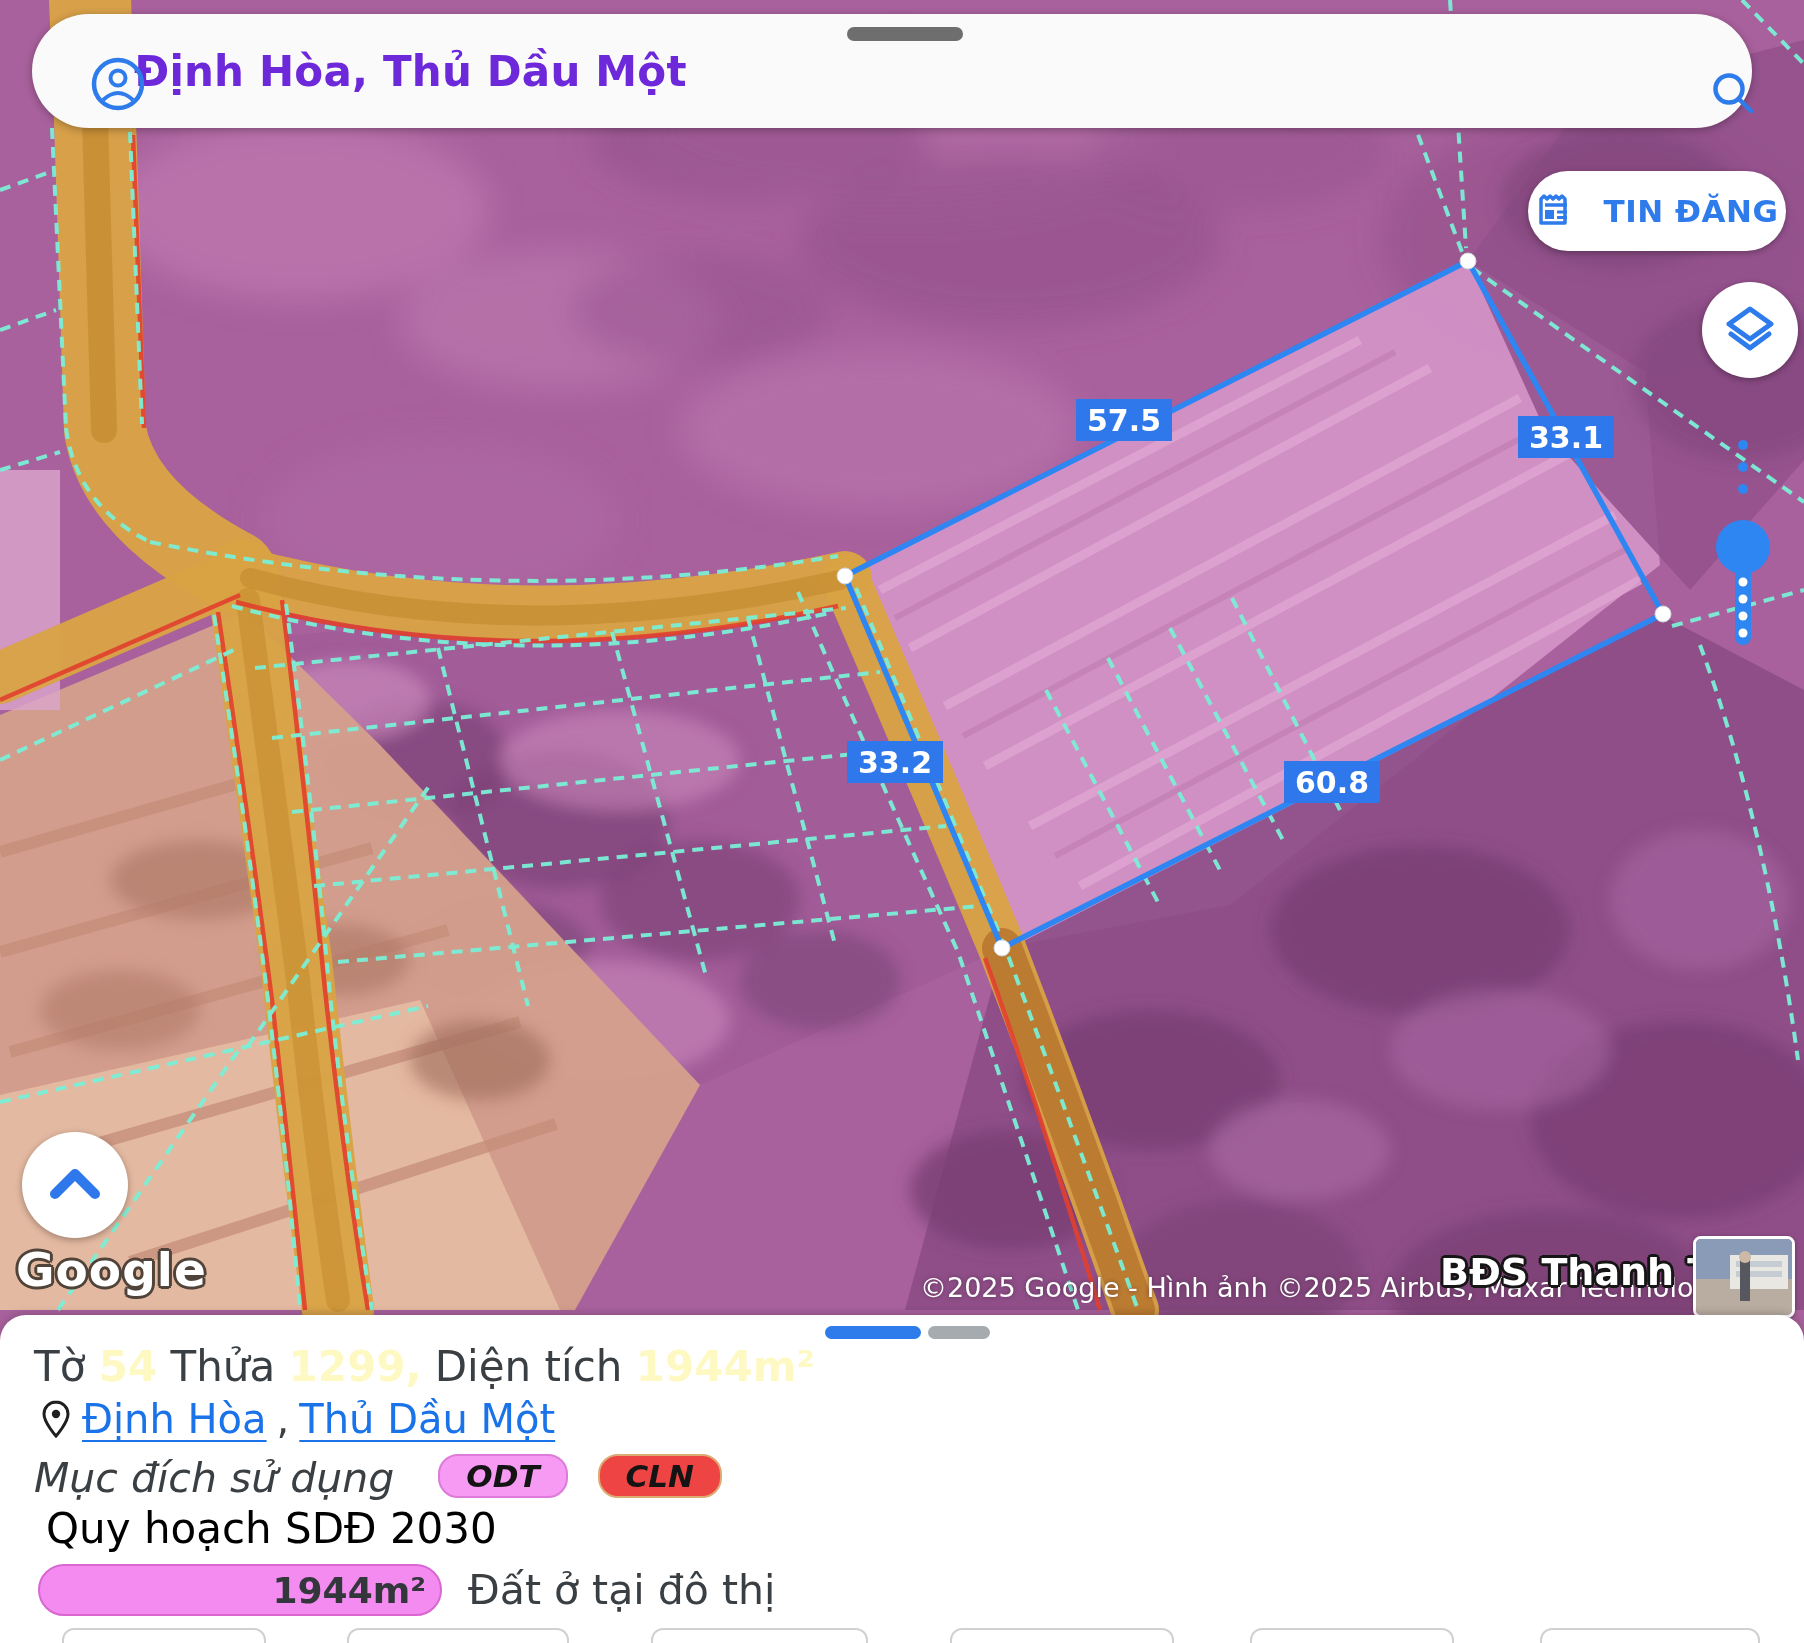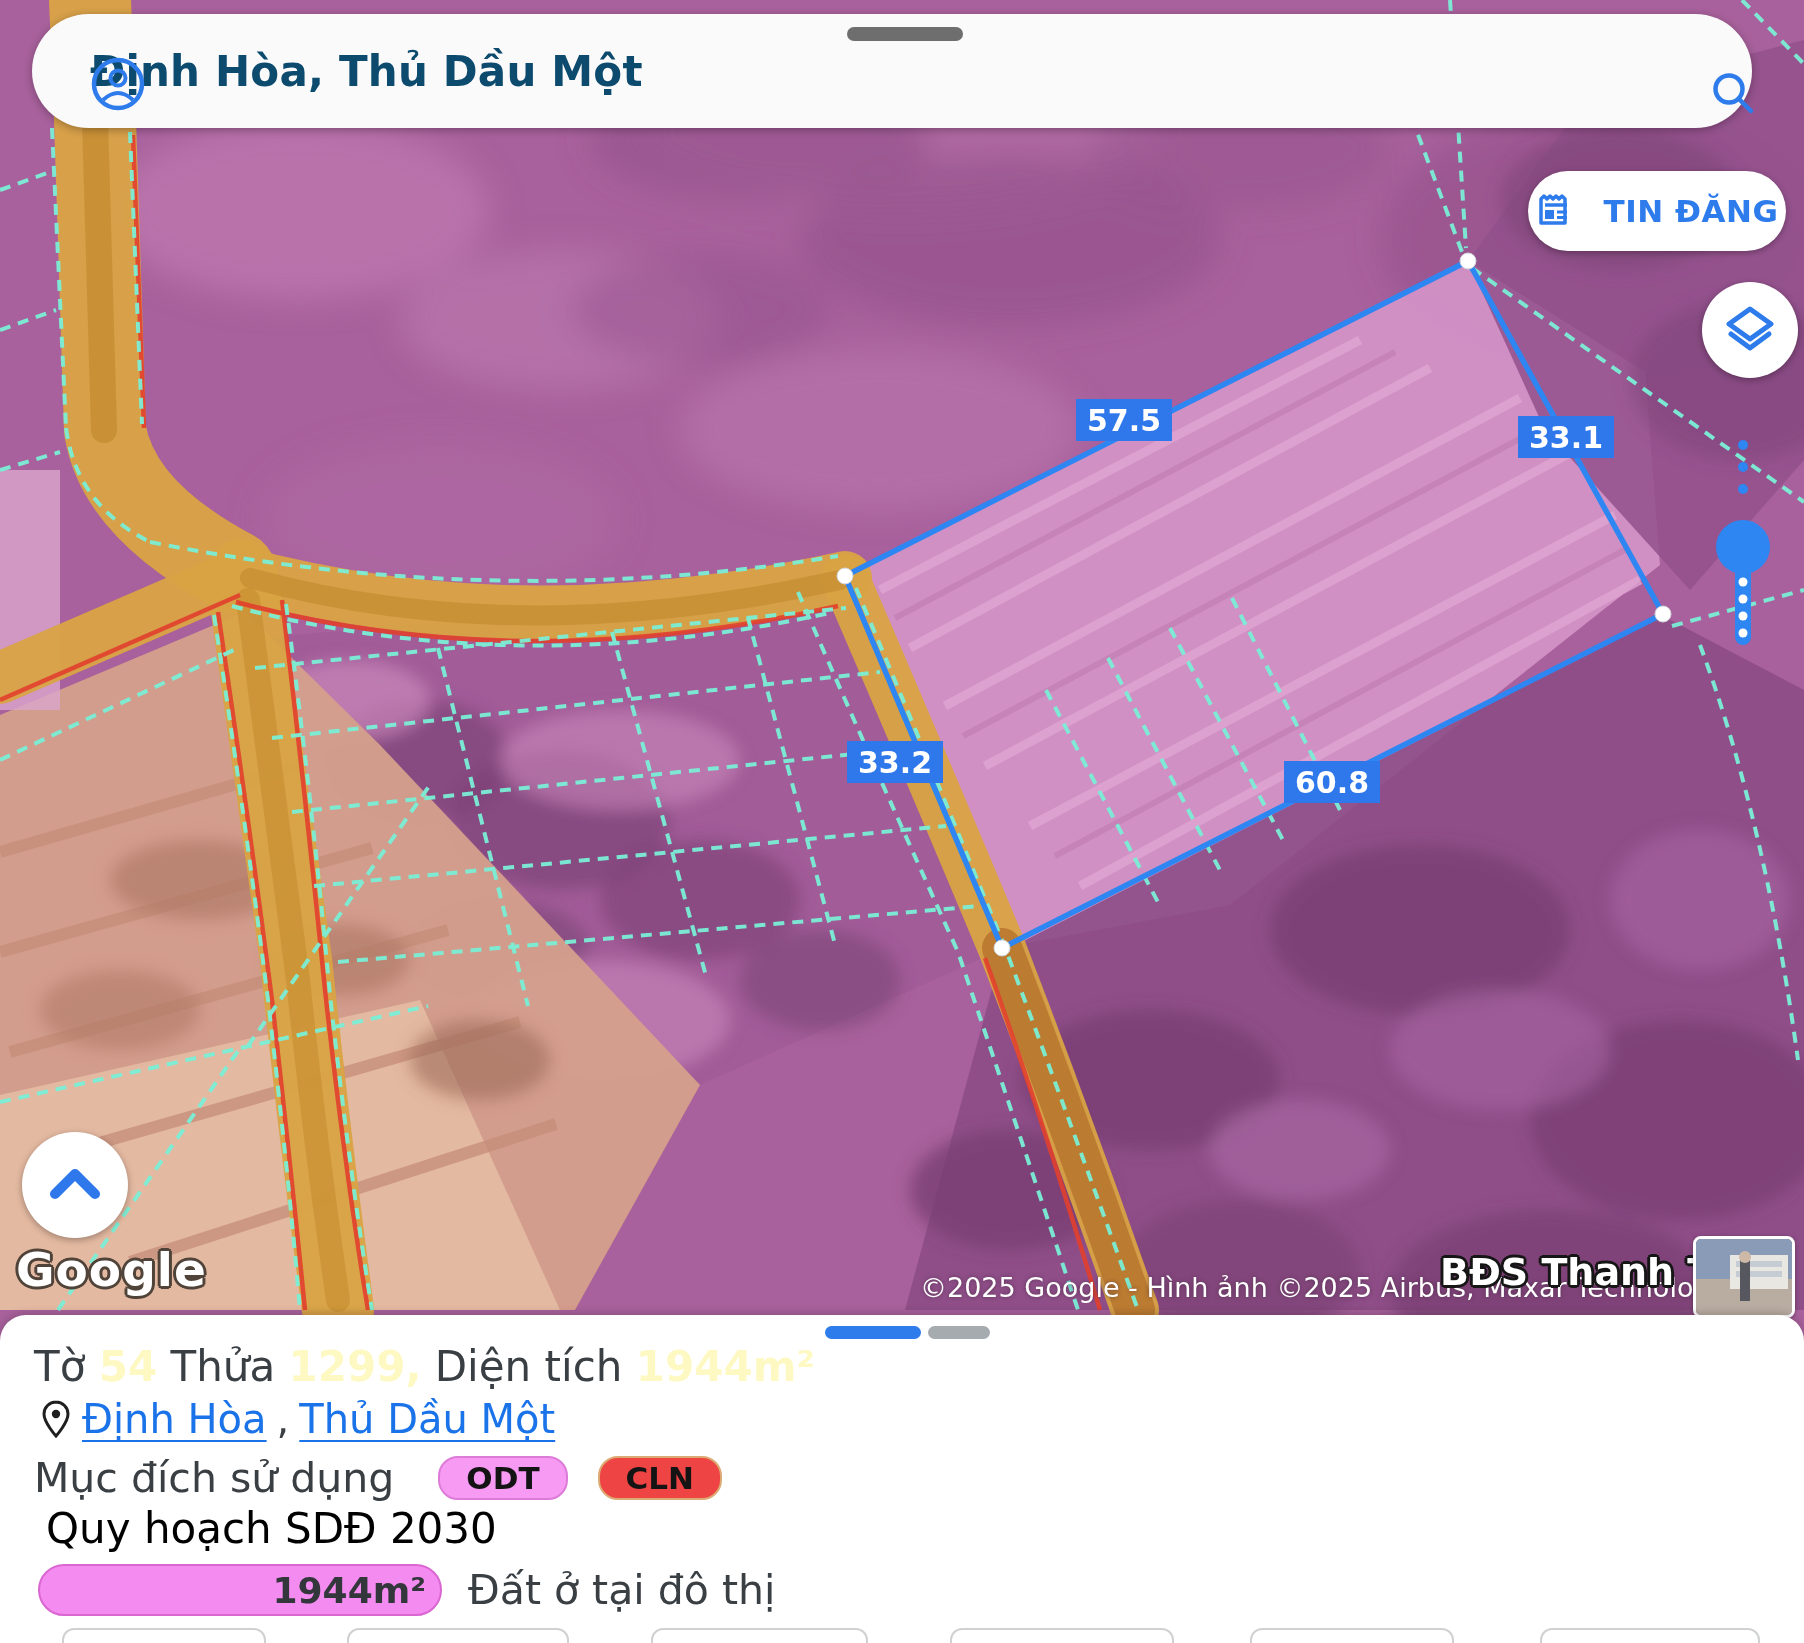--- a/index.html
+++ b/index.html
@@ -7,21 +7,21 @@
         font-family:"DejaVu Sans","Liberation Sans",sans-serif;background:#a8619c;}
   #map-svg{position:absolute;left:0;top:0;width:1804px;height:1643px;display:block;}
   svg text{font-family:"DejaVu Sans","Liberation Sans",sans-serif;}
 
   
   .search-card{position:absolute;left:32px;top:14px;width:1720px;height:114px;
     background:#fafafa;border-radius:57px;box-shadow:0 2px 8px rgba(0,0,0,.30);
     display:flex;align-items:center;}
   .drag-handle{position:absolute;left:847px;top:27px;width:116px;height:14px;border-radius:7px;
     background:#6e6e6e;}
-  .search-title{margin-left:58px;font-size:42px;font-weight:700;color:#0c4a6e;letter-spacing:.2px;}
+  .search-title{margin-left:102px;font-size:42px;font-weight:700;color:#6d28d9;letter-spacing:.2px;}
   .acct-ic{position:absolute;left:58px;top:42px;}
   .search-ic{position:absolute;left:1678px;top:56px;}
 
   .pill-btn{position:absolute;left:1528px;top:171px;width:258px;height:80px;border-radius:40px;
     background:#fff;box-shadow:0 2px 6px rgba(0,0,0,.30);display:flex;align-items:center;justify-content:center;gap:28px;}
   .pill-btn .lbl{color:#2e7bec;font-size:31px;font-weight:700;letter-spacing:.5px;}
 
   .circle-btn{position:absolute;background:#fff;border-radius:50%;box-shadow:0 2px 7px rgba(0,0,0,.32);
     display:flex;align-items:center;justify-content:center;}
   #layers-btn{left:1702px;top:282px;width:96px;height:96px;}
@@ -42,21 +42,21 @@
   
   .sheet{position:absolute;left:0;top:1315px;width:1804px;height:328px;background:#fff;
     border-radius:26px 26px 0 0;box-shadow:0 -2px 8px rgba(0,0,0,.18);}
   .pager-blue{position:absolute;left:825px;top:1326px;width:96px;height:13px;border-radius:7px;background:#2e7bec;}
   .pager-gray{position:absolute;left:928px;top:1326px;width:62px;height:13px;border-radius:7px;background:#a6abb0;}
 
   .l1{position:absolute;left:34px;top:1342px;font-size:42px;color:#3a3f44;white-space:nowrap;}
   .l1 b{font-weight:700;color:#fef9c3;}
   .l2{position:absolute;left:40px;top:1396px;font-size:40px;color:#3a3f44;display:flex;align-items:center;gap:10px;white-space:nowrap;}
   .l2 a{color:#1a73e8;text-decoration:underline;text-underline-offset:7px;text-decoration-thickness:2px;}
-  .l3{position:absolute;left:34px;top:1454px;font-size:41px;color:#3a3f44;display:flex;align-items:center;white-space:nowrap;}
+  .l3{position:absolute;left:34px;top:1454px;font-size:41px;color:#3a3f44;display:flex;align-items:flex-start;white-space:nowrap;font-style:italic;}
   .badge{display:inline-flex;align-items:center;justify-content:center;height:40px;padding:0 26px;border-radius:20px;
     font-size:31px;font-weight:700;color:#141414;margin-left:30px;}
   .badge.odt{background:#f79af3;border:2px solid #dd7cd8;margin-left:44px;}
   .badge.cln{background:#ef4444;border:2px solid #dcab74;}
   .l4{position:absolute;left:46px;top:1504px;font-size:42px;color:#000000;white-space:nowrap;}
   .area-bar{position:absolute;left:38px;top:1564px;width:404px;height:52px;border-radius:26px;
     background:#f48bf0;border:2px solid #d966d1;display:flex;align-items:center;justify-content:flex-end;
     font-size:36px;font-weight:700;color:#33373b;padding-right:14px;box-sizing:border-box;}
   .area-name{position:absolute;left:468px;top:1566px;font-size:41px;color:#3a3f44;white-space:nowrap;}
   .cut-pill{position:absolute;top:1628px;height:42px;background:#fff;border:2px solid #cfd1d3;border-radius:12px;}

